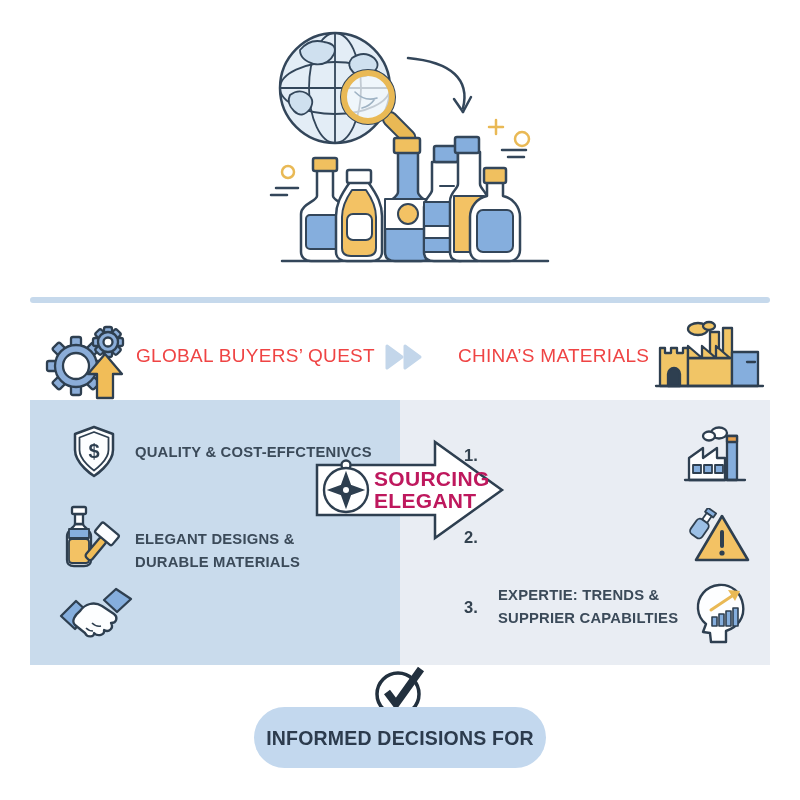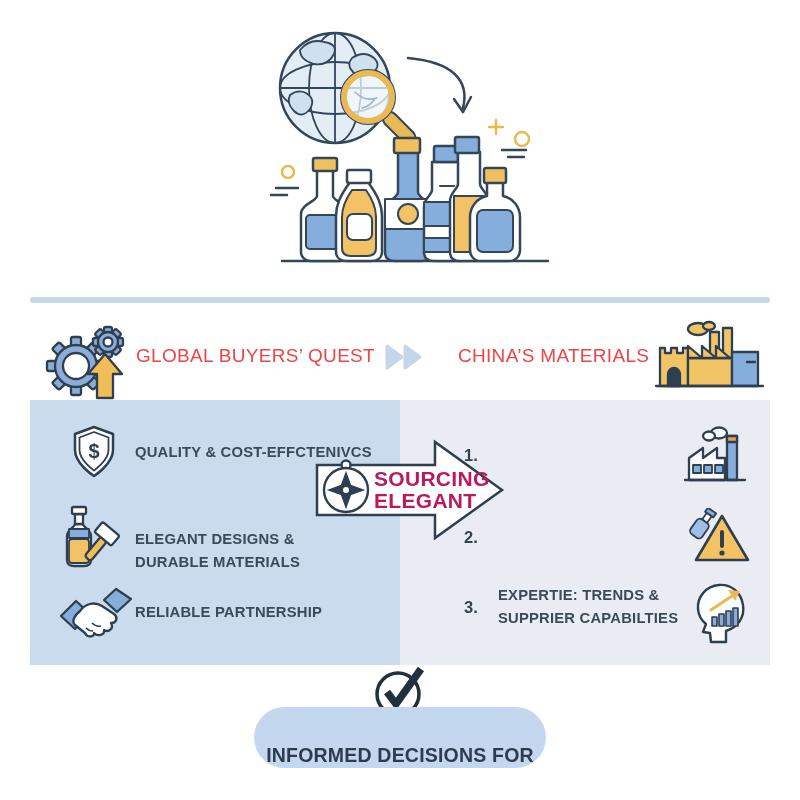--- a/index.html
+++ b/index.html
@@ -26,21 +26,21 @@
   }
   .num{font-size:16.5px;font-weight:600;color:#33424f;transform:translateY(-50%);}
   
   .arrow-text{
     left:374px;top:468px;font-size:21px;font-weight:bold;letter-spacing:.3px;
     line-height:22px;color:#be185d;
   }
   
   .pill{
     left:254px;top:707px;width:292px;height:61px;border-radius:32px;background:#c3d8ee;
-    display:flex;flex-direction:column;align-items:center;justify-content:flex-end;
+    display:flex;flex-direction:column;align-items:center;justify-content:center;
     text-align:center;
   }
   .pill div{font-size:19.5px;font-weight:bold;color:#2c3b4d;line-height:26px;letter-spacing:.2px;}
   svg{display:block;}
   text{font-family:"Liberation Sans", sans-serif;}
 </style>
 </head>
 <body>
 
 <div class="canvas">
@@ -228,21 +228,20 @@
       <svg width="76" height="58" viewBox="0 0 76 58">
         <g stroke="#2e3f50" stroke-width="2.3" stroke-linejoin="round">
           <polygon points="3,31 18,16 31,28 17,44" fill="#85aedd"></polygon>
           <polygon points="73,14 58,4 46,15 59,27" fill="#85aedd"></polygon>
           <path d="M22,26 C27,19 36,16 44,21 L56,29 C60,32 59,38 53,38 C56,43 51,48 46,45 C47,50 40,52 36,48 C37,52 29,53 27,48 L17,40 C13,36 17,30 22,26 Z" fill="#fdfeff"></path>
           <path d="M34,38 q4,4 9,3" fill="none" stroke-width="1.6"></path>
           <path d="M28,43 q3,3 7,3" fill="none" stroke-width="1.6"></path>
         </g>
       </svg>
     </div>
-    <div class="abs item-label" style="left:105px;top:212px;width:230px;">RELIABLE PARTNERSHIP</div>
   </div>
 
   <div class="abs panel panel-right">
 
     <div class="abs num" style="left:64px;top:55px;">1.</div>
     <div class="abs" style="left:283px;top:24px;">
       <svg width="64" height="62" viewBox="0 0 64 62">
         <g stroke="#2e3f50" stroke-width="2.3" stroke-linejoin="round" stroke-linecap="round">
           <rect x="44" y="12" width="10" height="44" fill="#85aedd"></rect>
           <rect x="44" y="12" width="10" height="6" fill="#e8a04c"></rect>

